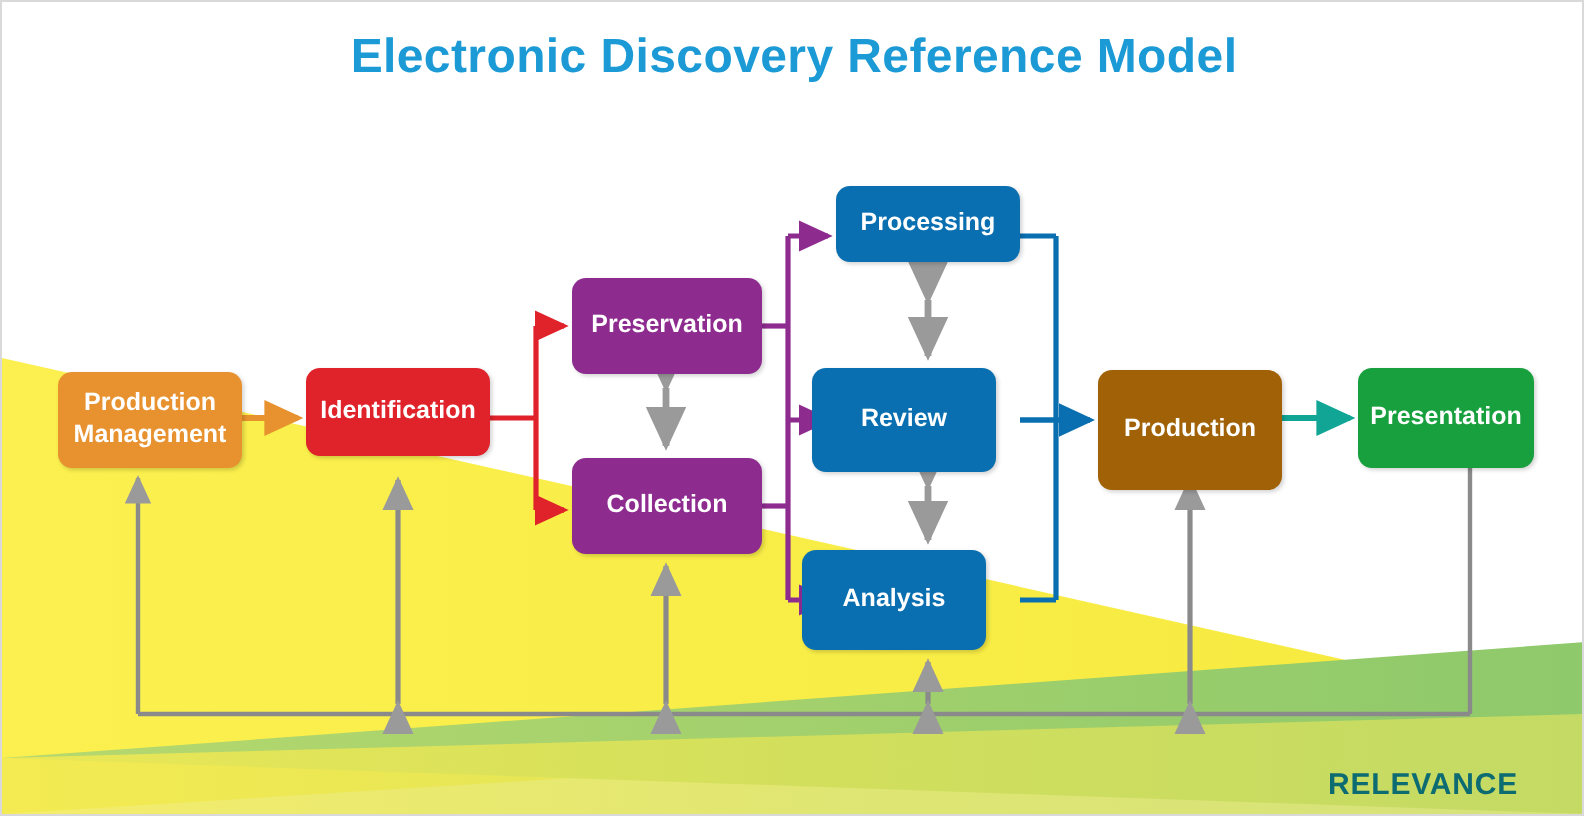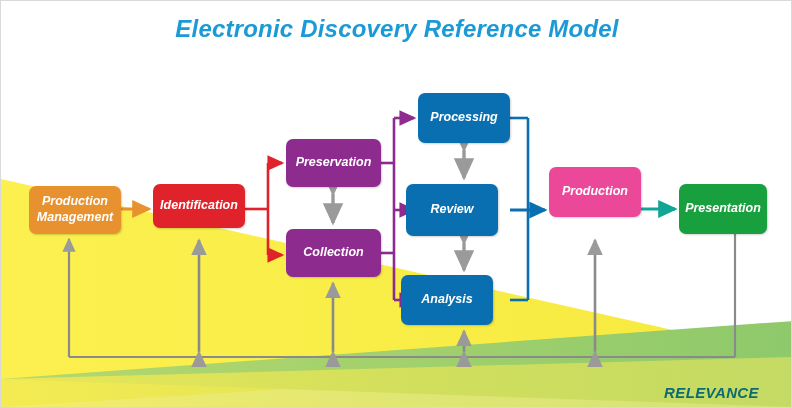--- a/index.html
+++ b/index.html
@@ -1,19 +1,19 @@
 <!DOCTYPE html>
 <html><head>
 <meta charset="utf-8">
 <style>
   html,body{margin:0;padding:0;background:#fff;}
   body{width:792px;height:408px;overflow:hidden;
        font-family:"Liberation Sans","DejaVu Sans",sans-serif;}
   #root{position:relative;width:792px;height:408px;background:#ffffff;
-        border:1px solid #d9d9d9;box-sizing:border-box;overflow:hidden;font-style:italic;}
+        border:1px solid #d9d9d9;box-sizing:border-box;overflow:hidden;}
   #bg{position:absolute;left:0;top:0;width:792px;height:408px;}
   #wires{position:absolute;left:0;top:0;width:792px;height:408px;}
   .title{position:absolute;left:0;top:14px;width:792px;text-align:center;
          font-size:24px;font-weight:bold;color:#1b9ad6;letter-spacing:.2px;}
   .node{position:absolute;border-radius:7px;display:flex;align-items:center;
         justify-content:center;text-align:center;color:#ffffff;
         font-size:12.5px;font-weight:bold;line-height:1.25;
         box-shadow:1px 1px 2px rgba(0,0,0,.18);box-sizing:border-box;padding:2px;}
   .axis-label{position:absolute;top:383px;font-size:15px;font-weight:bold;
               color:#0d6b72;letter-spacing:.4px;}
@@ -124,21 +124,21 @@
       <line x1="594" y1="351" x2="594" y2="239" stroke="#8a8a8a" stroke-width="2.6" marker-start="url(#aGyS)" marker-end="url(#aGyE)"></line>
     </g>
   </svg>
 
   <div class="title">Electronic Discovery Reference Model</div>
 
   <div class="node" style="left:28px;top:185px;width:92px;height:48px;background:#e8922f">Production Management</div>
   <div class="node" style="left:152px;top:183px;width:92px;height:44px;background:#e0222a">Identification</div>
   <div class="node" style="left:285px;top:228px;width:95px;height:48px;background:#8d2b8f">Collection</div>
   <div class="node" style="left:285px;top:138px;width:95px;height:48px;background:#8d2b8f">Preservation</div>
-  <div class="node" style="left:417px;top:92px;width:92px;height:50px;background:#0a6fb0">Processing</div>
+  <div class="node" style="left:417px;top:92px;width:92px;height:38px;background:#0a6fb0">Processing</div>
   <div class="node" style="left:405px;top:183px;width:92px;height:52px;background:#0a6fb0">Review</div>
   <div class="node" style="left:400px;top:274px;width:92px;height:50px;background:#0a6fb0">Analysis</div>
-  <div class="node" style="left:548px;top:166px;width:92px;height:50px;background:#ec4899">Production</div>
+  <div class="node" style="left:548px;top:184px;width:92px;height:60px;background:#a16207">Production</div>
   <div class="node" style="left:678px;top:183px;width:88px;height:50px;background:#18a03f">Presentation</div>
 
   <div class="axis-label" id="vol">VOLUME</div>
   <div class="axis-label" id="rel">RELEVANCE</div>
 </div>
 
 </body></html>

